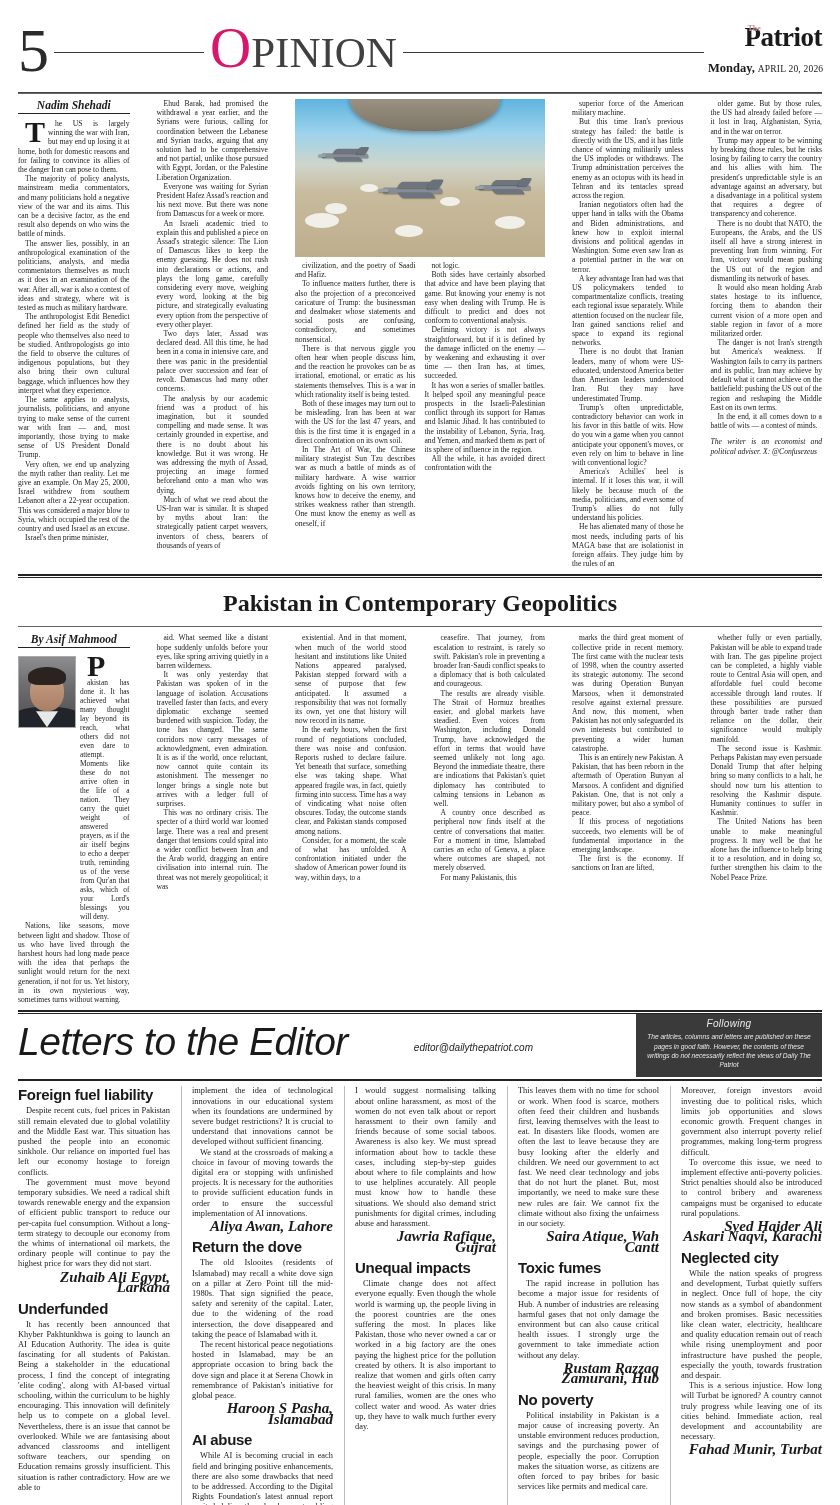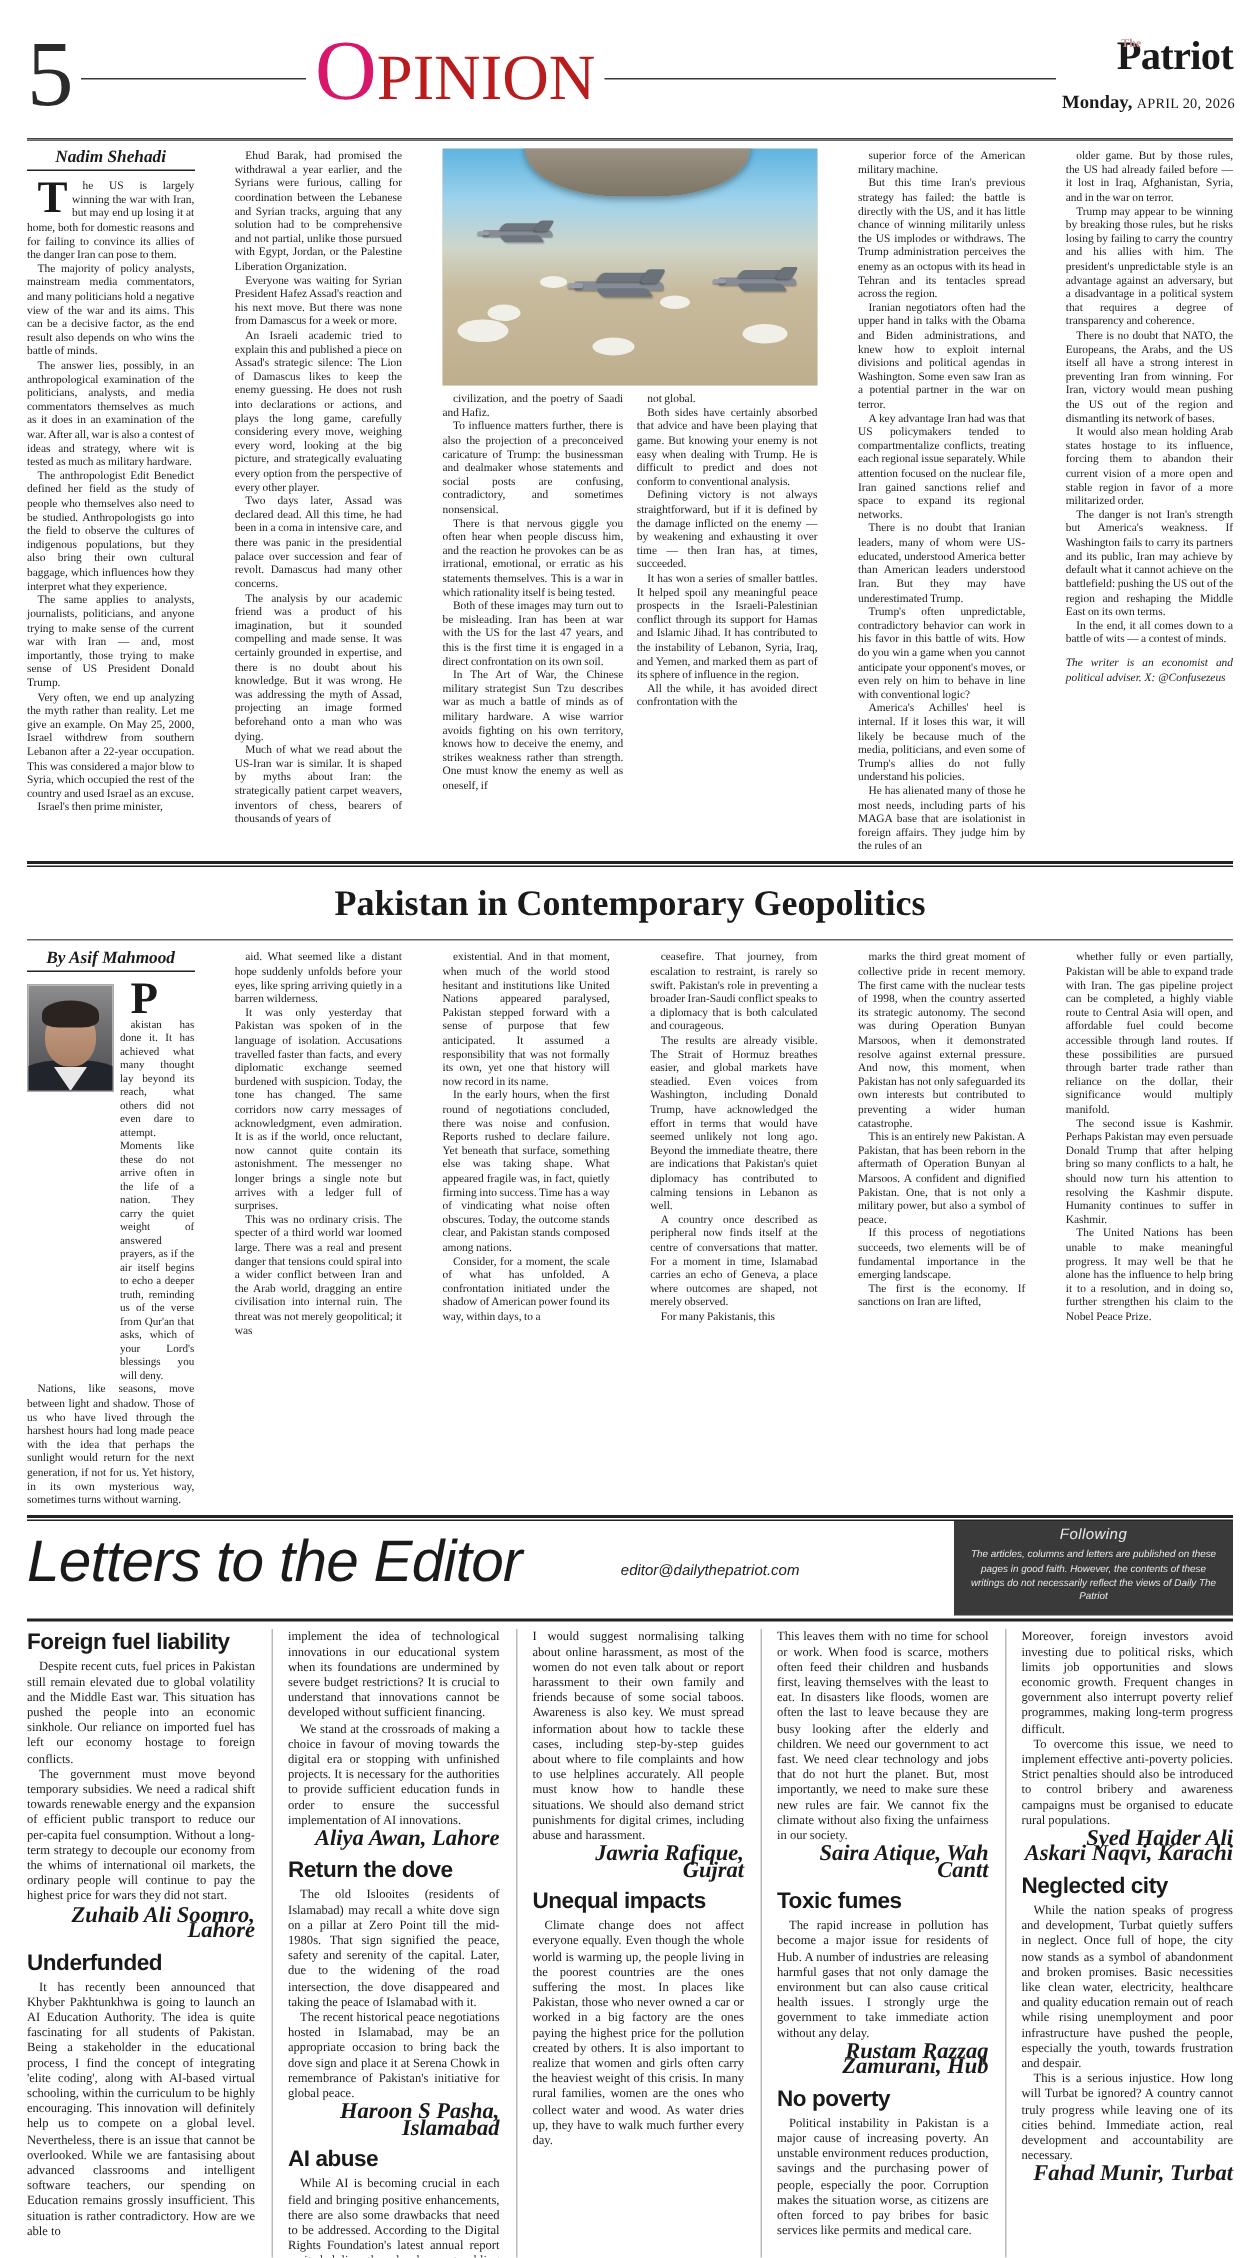--- a/index.html
+++ b/index.html
@@ -21,21 +21,21 @@
     letter-spacing:-1px; padding-right:6px;
   }
   .rule-left { flex:0 0 150px; height:1px; background:#3a3a3a; margin-top:4px; }
   .opinion-wrap { display:flex; align-items:baseline; padding:0 6px; }
   .opinion-O {
     font-family: "Liberation Serif", serif;
     font-size: 57px; line-height:52px; color:#d6176b; font-weight:400;
   }
   .opinion-rest {
     font-family: "Liberation Serif", serif;
-    font-size: 43px; line-height:52px; color:#b91c1c; letter-spacing:0px;
+    font-size: 43px; line-height:52px; color:#404040; letter-spacing:0px;
   }
   .rule-right { flex:1; height:1px; background:#3a3a3a; margin-top:4px; }
   .brandbox { width:118px; text-align:right; padding-left:4px; }
   .brand {
     font-family:"Liberation Serif", serif; font-size:27px; line-height:27px;
     font-weight:700; letter-spacing:-0.5px; position:relative; display:inline-block;
   }
   .brand .the {
     position:absolute; top:-9px; left:3px; font-size:8px; font-weight:700;
     color:#c98f93; letter-spacing:0;
@@ -257,21 +257,21 @@
       </div>
       <div style="display:grid; grid-template-columns:1fr 1fr; column-gap:9px;">
         <div>
           <p class="body">civilization, and the poetry of Saadi and Hafiz.</p>
           <p class="body">To influence matters further, there is also the projection of a preconceived caricature of Trump: the businessman and dealmaker whose statements and social posts are confusing, contradictory, and sometimes nonsensical.</p>
           <p class="body">There is that nervous giggle you often hear when people discuss him, and the reaction he provokes can be as irrational, emotional, or erratic as his statements themselves. This is a war in which rationality itself is being tested.</p>
           <p class="body">Both of these images may turn out to be misleading. Iran has been at war with the US for the last 47 years, and this is the first time it is engaged in a direct confrontation on its own soil.</p>
           <p class="body">In The Art of War, the Chinese military strategist Sun Tzu describes war as much a battle of minds as of military hardware. A wise warrior avoids fighting on his own territory, knows how to deceive the enemy, and strikes weakness rather than strength. One must know the enemy as well as oneself, if</p>
         </div>
         <div>
-          <p class="body">not global.</p>
+          <p class="body">not logic.</p>
           <p class="body">Both sides have certainly absorbed that advice and have been playing that game. But knowing your enemy is not easy when dealing with Trump. He is difficult to predict and does not conform to conventional analysis.</p>
           <p class="body">Defining victory is not always straightforward, but if it is defined by the damage inflicted on the enemy — by weakening and exhausting it over time — then Iran has, at times, succeeded.</p>
           <p class="body">It has won a series of smaller battles. It helped spoil any meaningful peace prospects in the Israeli-Palestinian conflict through its support for Hamas and Islamic Jihad. It has contributed to the instability of Lebanon, Syria, Iraq, and Yemen, and marked them as part of its sphere of influence in the region.</p>
           <p class="body">All the while, it has avoided direct confrontation with the</p>
         </div>
       </div>
     </div>
 
     <div class="col">
       <p class="body">superior force of the American military machine.</p>
@@ -363,21 +363,21 @@
     </div>
   </div>
   <div class="letters-rule"></div>
 
   <div class="cols5">
 
     <div class="col">
       <div class="letter-h" style="margin-top:0;">Foreign fuel liability</div>
       <p class="lbody">Despite recent cuts, fuel prices in Pakistan still remain elevated due to global volatility and the Middle East war. This situation has pushed the people into an economic sinkhole. Our reliance on imported fuel has left our economy hostage to foreign conflicts.</p>
       <p class="lbody">The government must move beyond temporary subsidies. We need a radical shift towards renewable energy and the expansion of efficient public transport to reduce our per-capita fuel consumption. Without a long-term strategy to decouple our economy from the whims of international oil markets, the ordinary people will continue to pay the highest price for wars they did not start.</p>
-      <div class="sig">Zuhaib Ali Soomro, Lahore</div>
+      <div class="sig">Zuhaib Ali Egypt, Larkana</div>
       <div class="letter-h">Underfunded</div>
       <p class="lbody">It has recently been announced that Khyber Pakhtunkhwa is going to launch an AI Education Authority. The idea is quite fascinating for all students of Pakistan. Being a stakeholder in the educational process, I find the concept of integrating 'elite coding', along with AI-based virtual schooling, within the curriculum to be highly encouraging. This innovation will definitely help us to compete on a global level. Nevertheless, there is an issue that cannot be overlooked. While we are fantasising about advanced classrooms and intelligent software teachers, our spending on Education remains grossly insufficient. This situation is rather contradictory. How are we able to</p>
     </div>
 
     <div class="col colsep">
       <p class="lbody" style="text-indent:0;">implement the idea of technological innovations in our educational system when its foundations are undermined by severe budget restrictions? It is crucial to understand that innovations cannot be developed without sufficient financing.</p>
       <p class="lbody">We stand at the crossroads of making a choice in favour of moving towards the digital era or stopping with unfinished projects. It is necessary for the authorities to provide sufficient education funds in order to ensure the successful implementation of AI innovations.</p>
       <div class="sig">Aliya Awan, Lahore</div>
       <div class="letter-h">Return the dove</div>
       <p class="lbody">The old Islooites (residents of Islamabad) may recall a white dove sign on a pillar at Zero Point till the mid-1980s. That sign signified the peace, safety and serenity of the capital. Later, due to the widening of the road intersection, the dove disappeared and taking the peace of Islamabad with it.</p>

